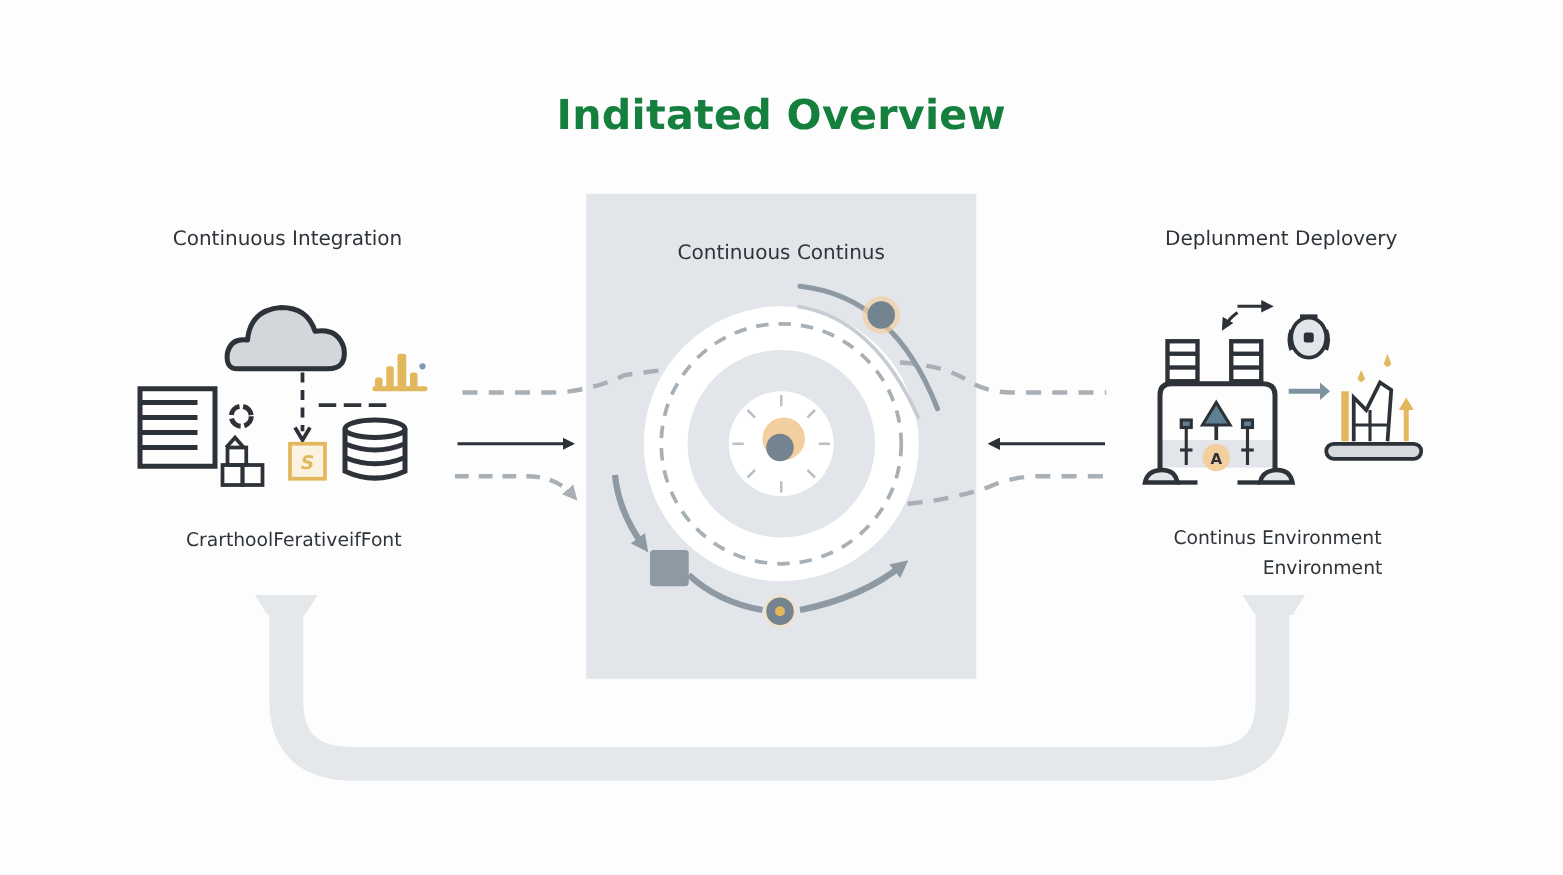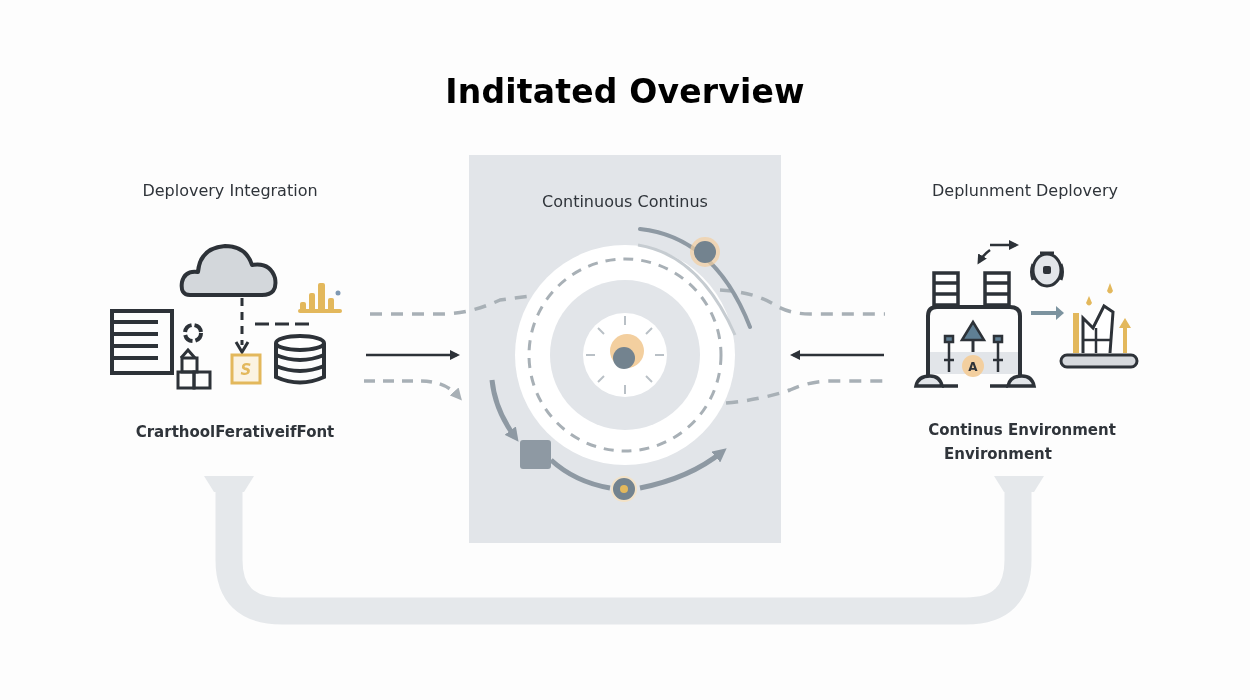--- a/index.html
+++ b/index.html
@@ -1,44 +1,44 @@
 <!DOCTYPE html>
 <html><head>
 <meta charset="utf-8">
 <style>
   html, body { margin:0; padding:0; }
   body { width:1250px; height:700px; background:#fdfdfd; position:relative; overflow:hidden;
          font-family:"DejaVu Sans", "Liberation Sans", sans-serif; color:#2b3036; }
   .abs { position:absolute; }
-  .title { left:0; width:1250px; top:72px; text-align:center; font-size:33px; font-weight:bold; color:#000000; letter-spacing:0.2px; }
+  .title { left:0; width:1250px; top:72px; text-align:center; font-size:33px; font-weight:bold; color:#15803d; letter-spacing:0.2px; }
   .stage-label { font-size:16px; color:#2f343a; text-align:center; white-space:nowrap; }
-  .sub-label { font-size:15px; color:#2f343a; text-align:center; line-height:24px;font-weight:bold; }
+  .sub-label { font-size:15px; color:#2f343a; text-align:center; line-height:24px; }
   .center-panel { left:469px; top:155px; width:312px; height:388px; background:#e2e5e9; }
   svg.layer { position:absolute; left:0; top:0; }
 </style>
 </head>
 <body>
 
 <svg class="layer" width="1250" height="700">
   <path d="M229,478 L229,560 Q229,611 282,611 L966,611 Q1018,611 1018,560 L1018,478" fill="none" stroke="#e5e8eb" stroke-width="27"></path>
   <polygon points="204,476 254,476 244,492 214,492" fill="#e5e8eb"></polygon>
   <polygon points="994,476 1044,476 1034,492 1004,492" fill="#e5e8eb"></polygon>
 </svg>
 
 <div class="abs title">Inditated Overview</div>
 
 <div class="abs center-panel"></div>
 
-<div class="abs stage-label" style="left:115px; width:230px; top:181px;">Deplovery Integration</div>
+<div class="abs stage-label" style="left:115px; width:230px; top:181px;">Continuous Integration</div>
 <div class="abs stage-label" style="left:469px; width:312px; top:192px;">Continuous Continus</div>
 <div class="abs stage-label" style="left:900px; width:250px; top:181px;">Deplunment Deplovery</div>
 
 <div class="abs sub-label" style="left:110px; width:250px; top:420px;">CrarthoolFerativeifFont</div>
 <div class="abs sub-label" style="left:900px; width:244px; top:418px;">Continus Environment</div>
-<div class="abs sub-label" style="left:876px; width:244px; top:442px;">Environment</div>
+<div class="abs sub-label" style="left:936px; width:244px; top:442px;">Environment</div>
 
 <svg class="layer" width="1250" height="700">
   <defs>
     <marker id="arrowDark" markerWidth="10" markerHeight="10" refX="7" refY="5" orient="auto" markerUnits="userSpaceOnUse">
       <path d="M0,0 L10,5 L0,10 z" fill="#2d3238"></path>
     </marker>
     <marker id="arrowSlate" markerWidth="14" markerHeight="14" refX="8" refY="7" orient="auto" markerUnits="userSpaceOnUse">
       <path d="M0,0 L14,7 L0,14 z" fill="#8e99a3"></path>
     </marker>
     <marker id="arrowDash" markerWidth="12" markerHeight="12" refX="6" refY="6" orient="auto" markerUnits="userSpaceOnUse">

